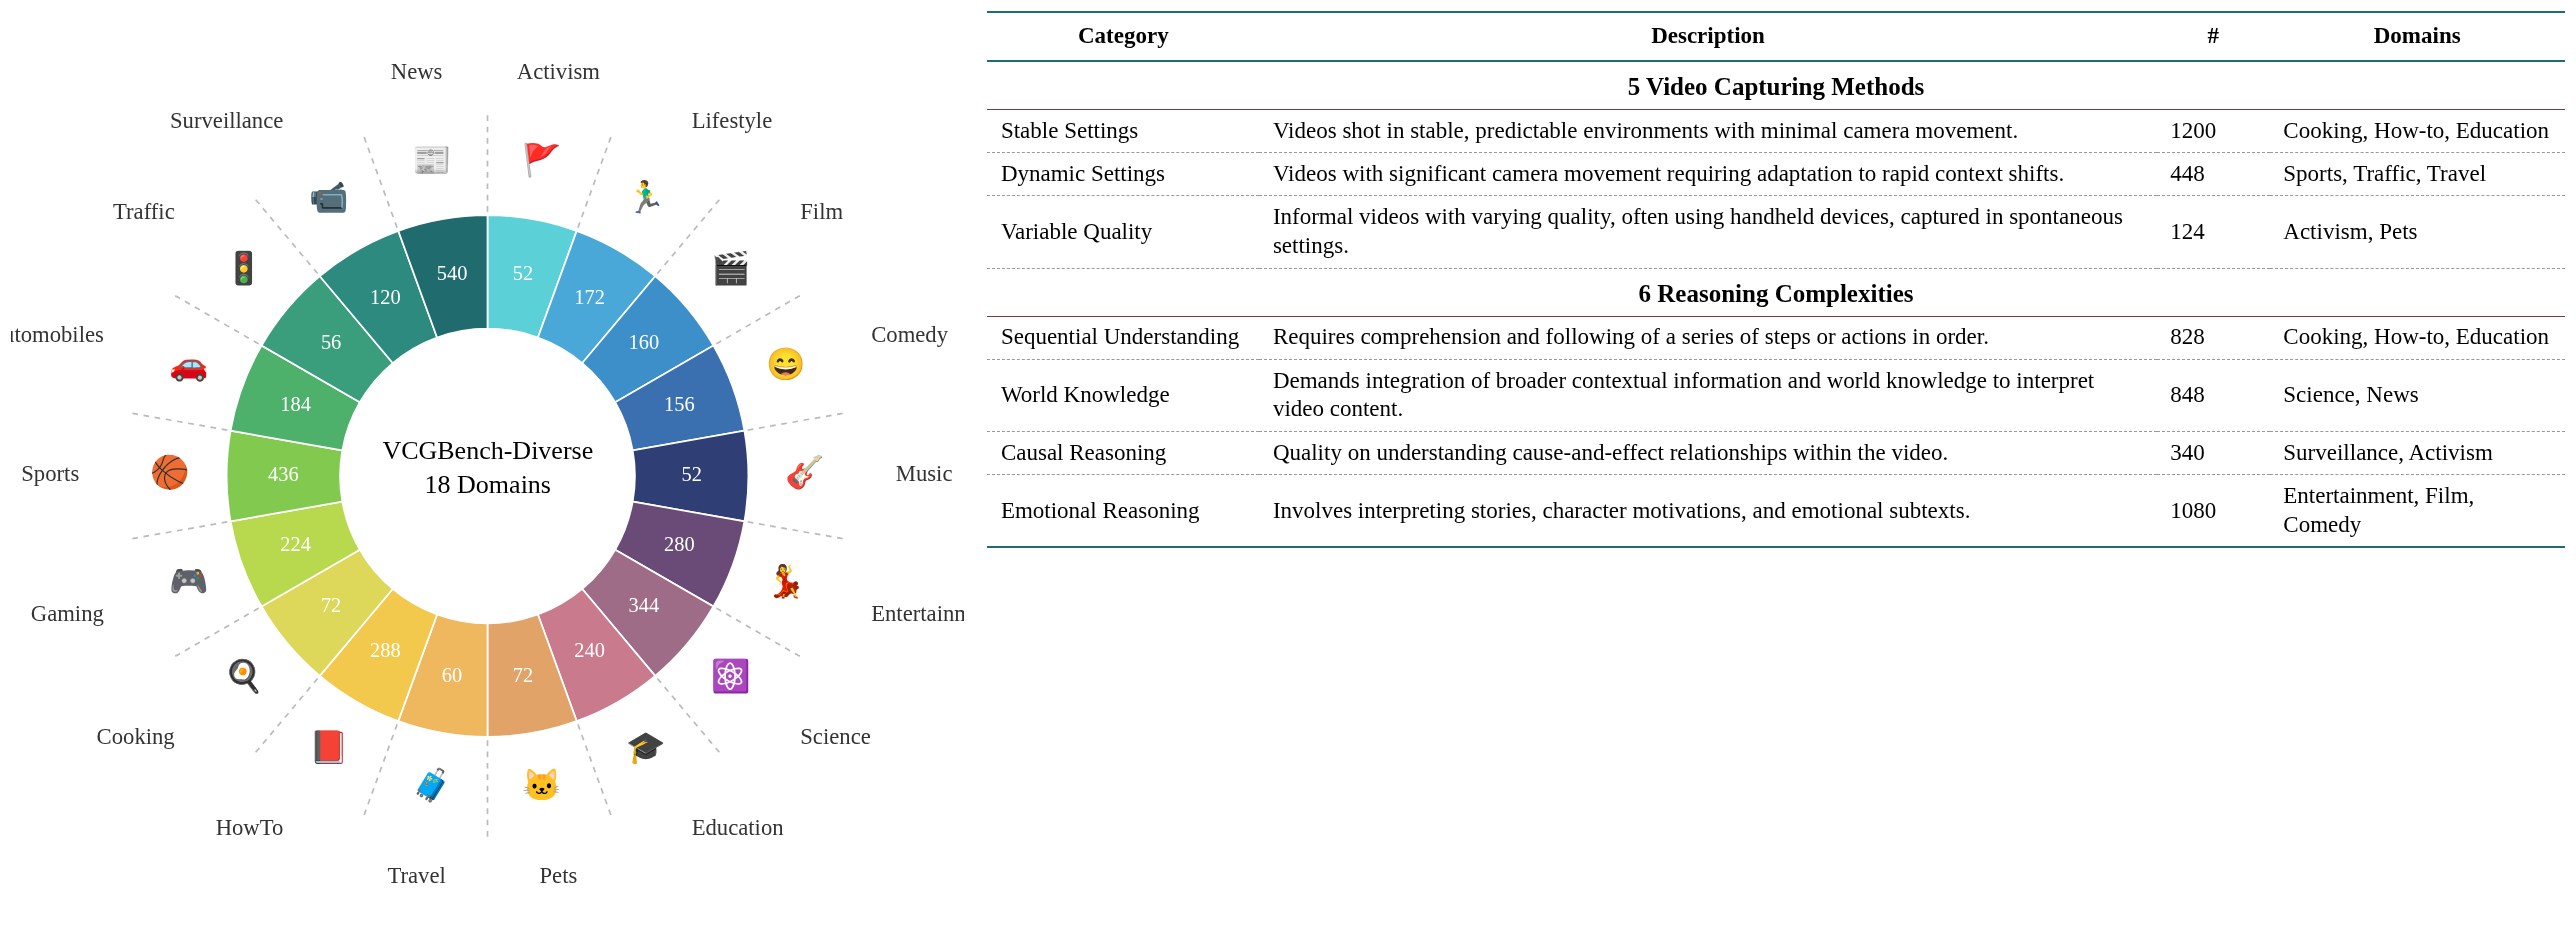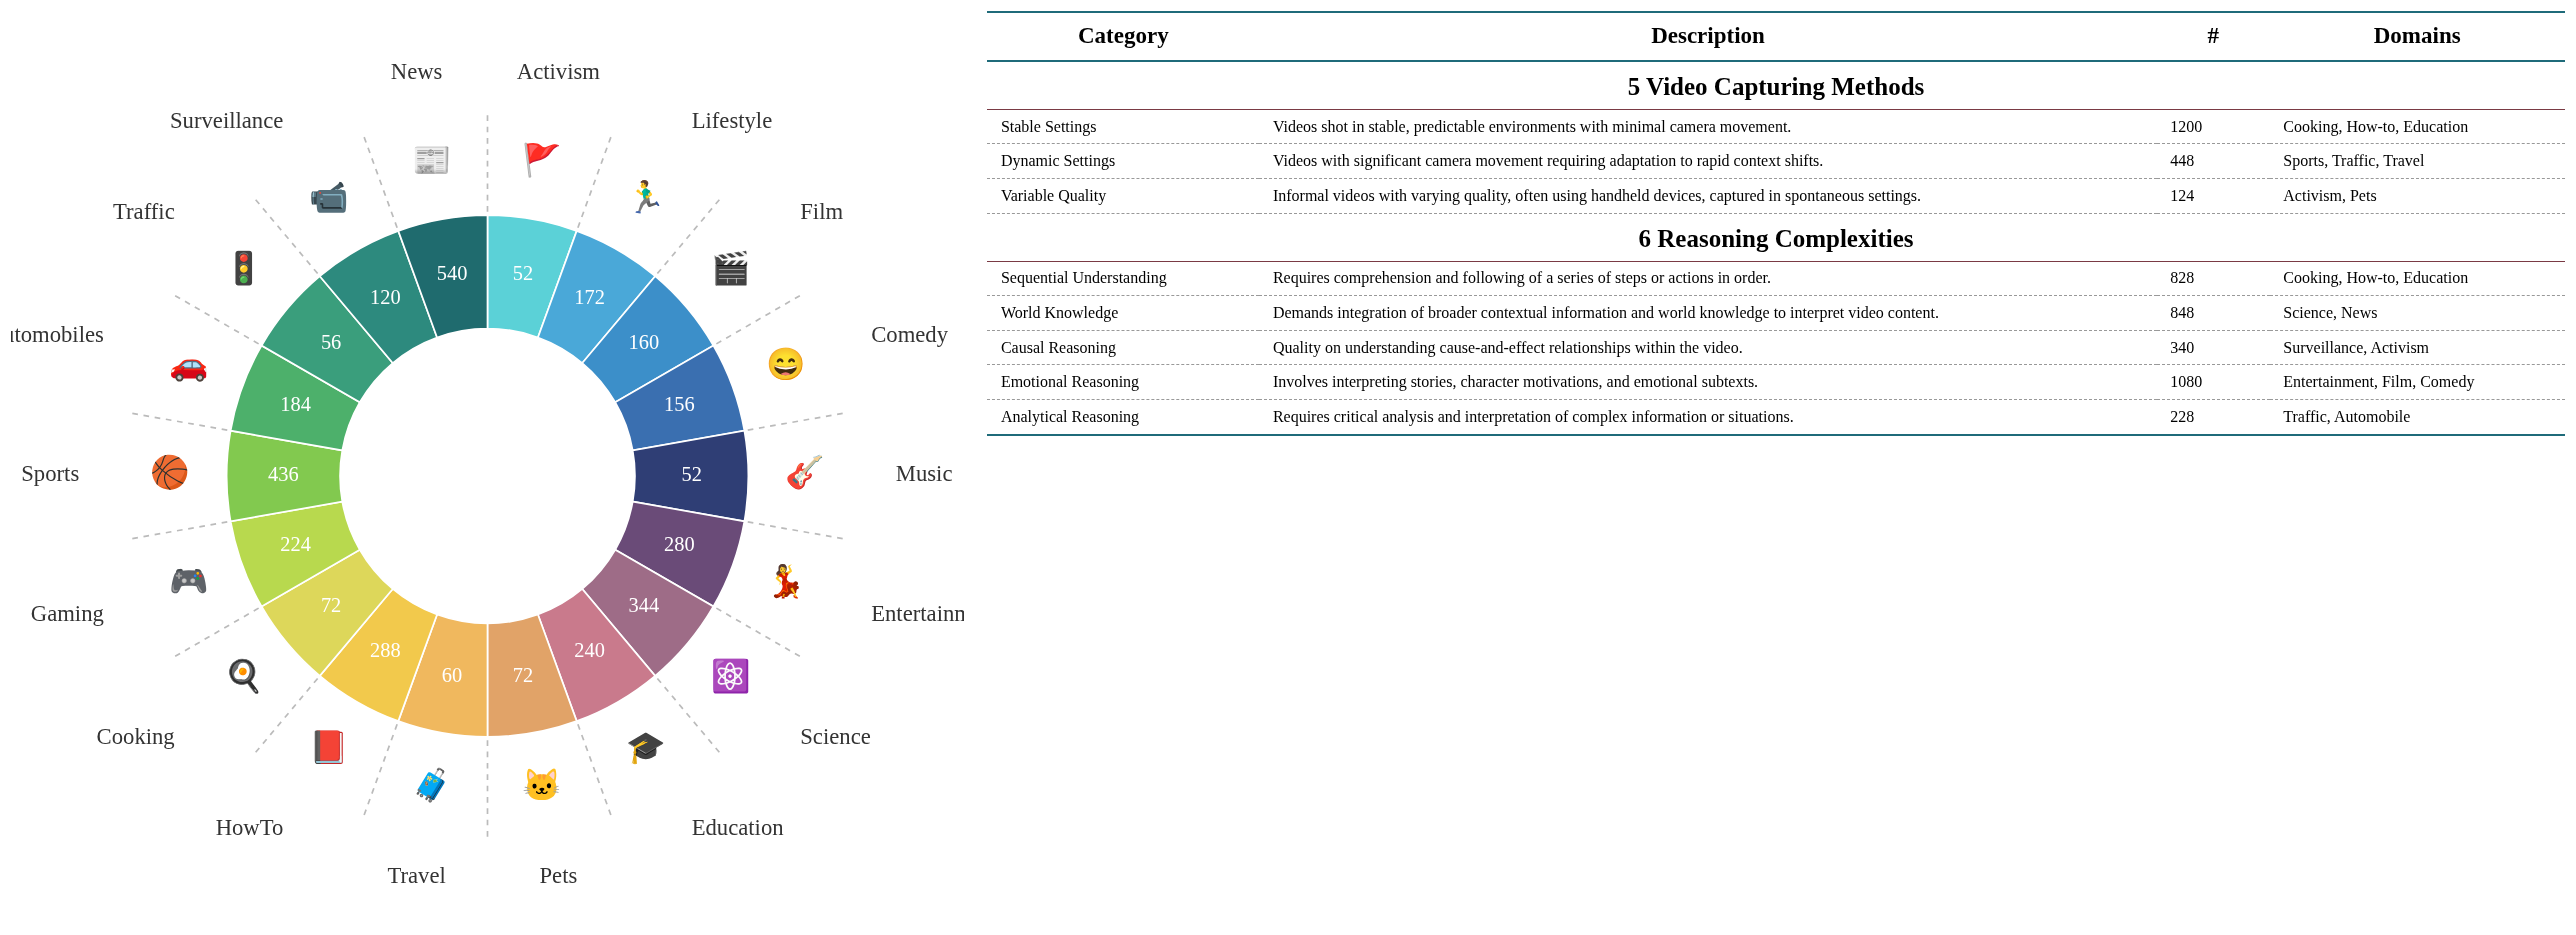--- a/index.html
+++ b/index.html
@@ -70,21 +70,21 @@
     text-align: center;
     font-weight: 700;
     font-size: 25px;
     padding: 9px 0 6.8px;
     border-bottom: 1.7px solid #7a3a44;
   }
   .tbl tbody td {
     padding: 6.8px 13.6px;
     vertical-align: middle;
     border-bottom: 1.7px dashed #999;
-    font-size: 16px;
+    font-size: 23px;
     line-height: 1.25;
   }
   .tbl tbody tr:last-child td { border-bottom: 2.8px solid #1f6b7a; }
   .tbl .cat-cell { text-align: left; }
   .tbl .desc-cell { text-align: left; }
   .tbl .num-cell { text-align: left; }
   .tbl .dom-cell { text-align: left; }
 </style>
 </head>
 <body>
@@ -175,20 +175,24 @@
       <line x1="540.4609738860727" y1="463.0232895065563" x2="428.6159298006147" y2="329.73155640385414" class="radial-dash"></line>
       <text x="659.9999999999998" y="508.2308546376022" class="slice-count" text-anchor="middle" dominant-baseline="middle">120</text>
       <text x="559.9999999999998" y="335.0257738807145" class="icon-emoji">📹</text>
       <text x="479.99999999999966" y="196.46170927520438" class="domain-label" text-anchor="end" dominant-baseline="middle">Surveillance</text>
       <path d="M 682.6707340701921 387.74139443848225 A 460 460 0 0 1 839.9999999999995 360 L 839.9999999999998 560 A 260 260 0 0 0 751.074762735326 575.6799185956638 Z" fill="#1f6b6e" stroke="#fff" stroke-width="3"></path>
       <line x1="680.6186132102381" y1="382.10323871376676" x2="621.1071082715716" y2="218.59672269701878" class="radial-dash"></line>
       <text x="777.4866560399048" y="465.4692089156052" class="slice-count" text-anchor="middle" dominant-baseline="middle">540</text>
       <text x="742.7570205065185" y="268.5076583131636" class="icon-emoji">📰</text>
       <text x="714.9733120798096" y="110.93841783121036" class="domain-label" text-anchor="middle" dominant-baseline="middle">News</text>
     </svg>
+  <div class="center-label">
+    <div>VCGBench-Diverse</div>
+    <div>18 Domains</div>
+  </div>
 </div>
 
 <table class="tbl">
   <thead>
     <tr>
       <th>Category</th>
       <th>Description</th>
       <th>#</th>
       <th>Domains</th>
     </tr>
@@ -235,21 +239,15 @@
         <td class="desc-cell">Quality on understanding cause-and-effect relationships within the video.</td>
         <td class="num-cell">340</td>
         <td class="dom-cell">Surveillance, Activism</td>
       </tr>
       <tr>
         <td class="cat-cell">Emotional Reasoning</td>
         <td class="desc-cell">Involves interpreting stories, character motivations, and emotional subtexts.</td>
         <td class="num-cell">1080</td>
         <td class="dom-cell">Entertainment, Film, Comedy</td>
       </tr>
-      <tr class="last-row">
-        <td class="cat-cell">Analytical Reasoning</td>
-        <td class="desc-cell">Requires critical analysis and interpretation of complex information or situations.</td>
-        <td class="num-cell">228</td>
-        <td class="dom-cell">Traffic, Automobile</td>
-      </tr>
     </tbody>
 </table>
 
 
 </body></html>

